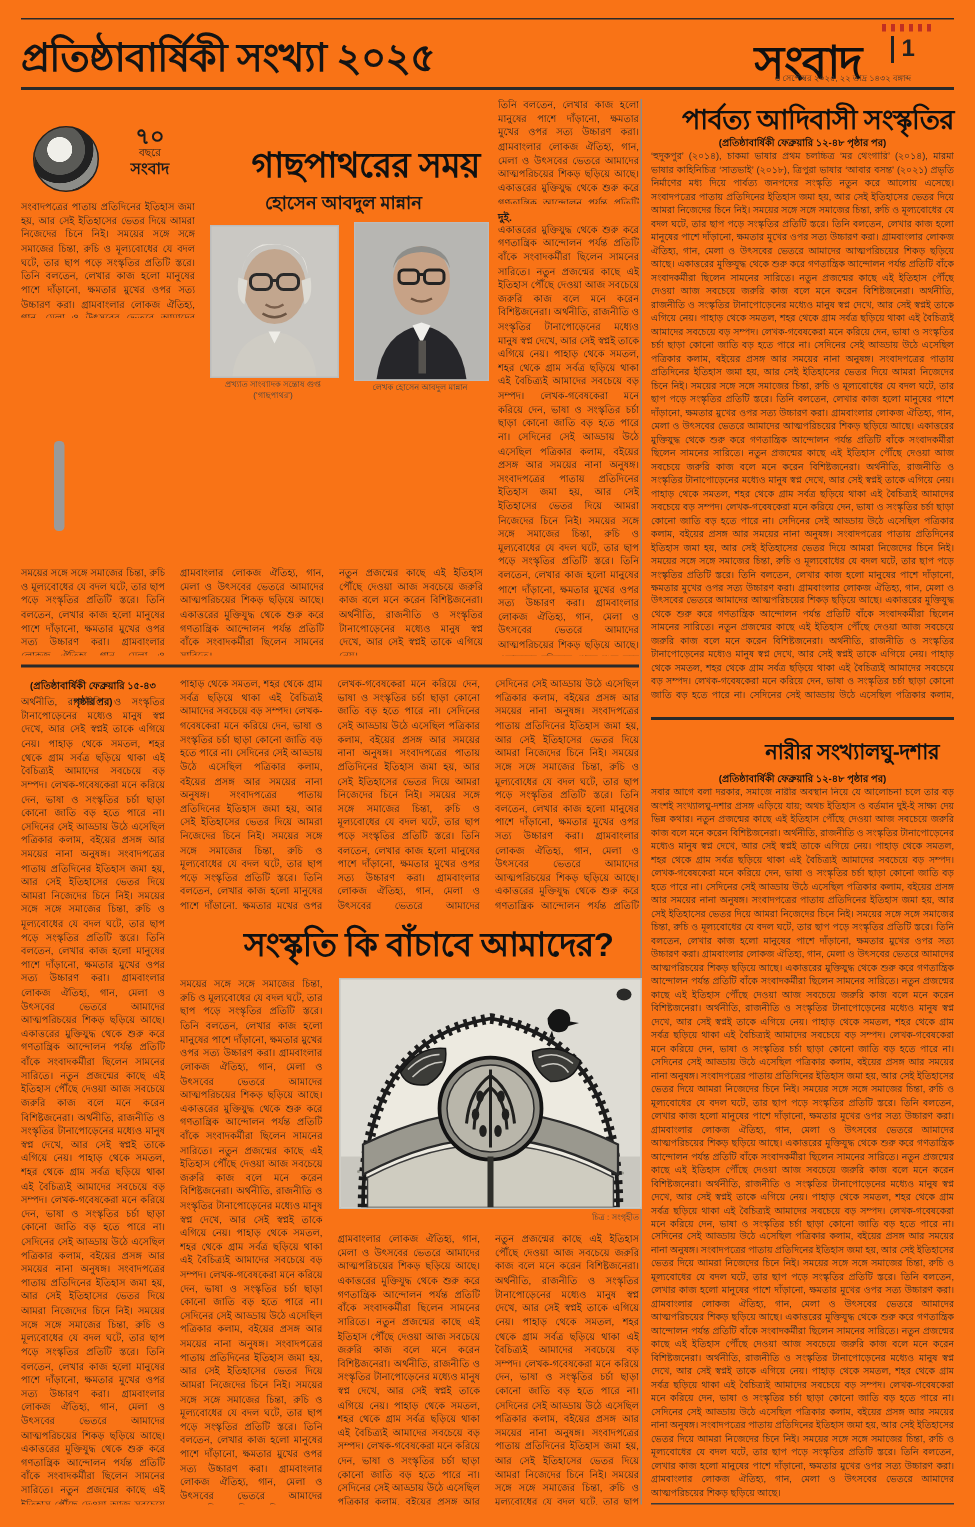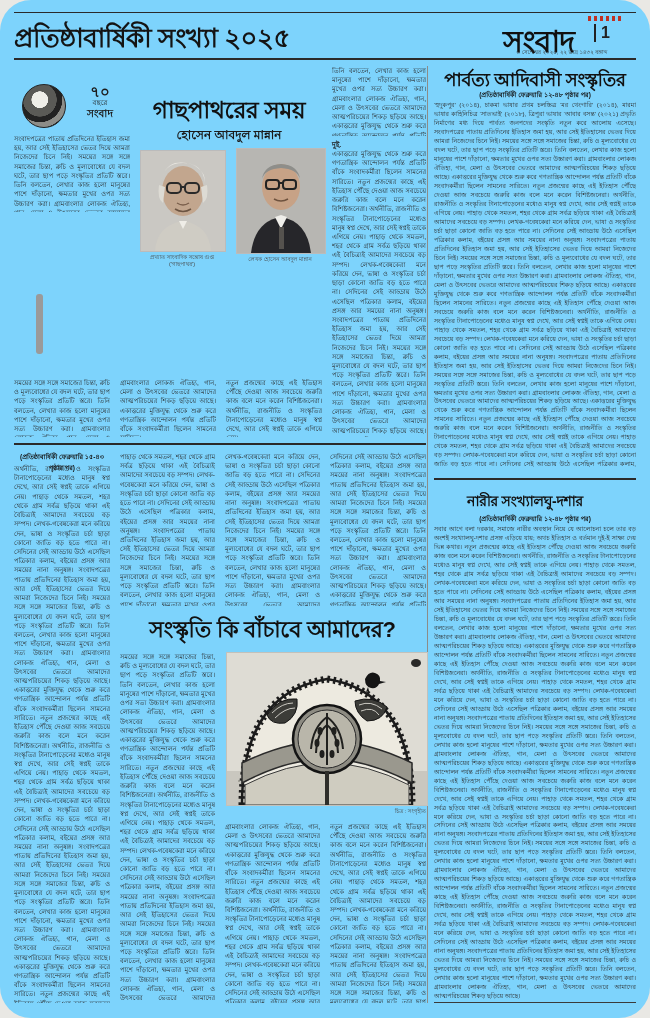--- a/index.html
+++ b/index.html
@@ -1,22 +1,22 @@
 <!DOCTYPE html>
 <html><head>
 <meta charset="utf-8">
 <style>
   html,body{margin:0;padding:0;}
   body{width:650px;height:1018px;background:#e9e8e4;font-family:"Liberation Sans","DejaVu Sans",sans-serif;}
-  #paper{position:relative;width:650px;height:1018px;background:#7dd3fc;overflow:hidden;color:#1c1c1c;border-radius:31px;}
+  #paper{position:relative;width:650px;height:1018px;background:#f97316;overflow:hidden;color:#1c1c1c;}
   .abs{position:absolute;}
   .rule{background:#2a2a2a;}
   .tiny{font-size:6.5px;line-height:1.42;text-align:justify;color:#262626;overflow:hidden;word-break:break-word;}
   .tiny2{font-size:6.2px;line-height:1.45;text-align:justify;color:#2b2b2b;overflow:hidden;word-break:break-word;}
-  .headline{font-weight:800;color:#111;text-align:center;letter-spacing:-0.3px;}
+  .headline{font-weight:800;color:#111;text-align:right;letter-spacing:-0.3px;}
   .contmark{font-weight:700;font-size:6.5px;text-align:center;color:#111;}
   .caption{font-size:5.5px;color:#444;text-align:center;line-height:1.3;overflow:hidden;}
   .quotebar{width:7px;border-radius:3px;background:#9a9a9a;}
   .pullquote{font-size:10.5px;line-height:1.62;color:#303030;text-align:justify;overflow:hidden;}
   .photo{background:#c9c9c6;overflow:hidden;border:1px solid #bbb;}
   .emblem{border-radius:50%;border:1px solid #222;
     background:radial-gradient(circle at 40% 35%, #f0efe9 0 22%, #5a5a56 23% 45%, #222 46% 60%, #8d8d88 61% 75%, #2e2e2c 76%);}
   .masthead-brand{font-weight:900;color:#101010;letter-spacing:-1px;}
 </style>
 </head>
@@ -100,21 +100,21 @@
 
   <div class="abs rule" style="left:14px;top:443px;width:412px;height:2px;"></div>
 
   <div class="abs contmark" style="left:14px;top:452px;width:96px;">(প্রতিষ্ঠাবার্ষিকী ফেব্রুয়ারি ১৫-৪৩ পৃষ্ঠার পর)</div>
   <div class="abs tiny" style="left:14px;top:464px;width:96px;height:539px;">অর্থনীতি, রাজনীতি ও সংস্কৃতির টানাপোড়েনের মধ্যেও মানুষ স্বপ্ন দেখে, আর সেই স্বপ্নই তাকে এগিয়ে নেয়। পাহাড় থেকে সমতল, শহর থেকে গ্রাম সর্বত্র ছড়িয়ে থাকা এই বৈচিত্র্যই আমাদের সবচেয়ে বড় সম্পদ। লেখক-গবেষকেরা মনে করিয়ে দেন, ভাষা ও সংস্কৃতির চর্চা ছাড়া কোনো জাতি বড় হতে পারে না। সেদিনের সেই আড্ডায় উঠে এসেছিল পত্রিকার কলাম, বইয়ের প্রসঙ্গ আর সময়ের নানা অনুষঙ্গ। সংবাদপত্রের পাতায় প্রতিদিনের ইতিহাস জমা হয়, আর সেই ইতিহাসের ভেতর দিয়ে আমরা নিজেদের চিনে নিই। সময়ের সঙ্গে সঙ্গে সমাজের চিন্তা, রুচি ও মূল্যবোধের যে বদল ঘটে, তার ছাপ পড়ে সংস্কৃতির প্রতিটি স্তরে। তিনি বলতেন, লেখার কাজ হলো মানুষের পাশে দাঁড়ানো, ক্ষমতার মুখের ওপর সত্য উচ্চারণ করা। গ্রামবাংলার লোকজ ঐতিহ্য, গান, মেলা ও উৎসবের ভেতরে আমাদের আত্মপরিচয়ের শিকড় ছড়িয়ে আছে। একাত্তরের মুক্তিযুদ্ধ থেকে শুরু করে গণতান্ত্রিক আন্দোলন পর্যন্ত প্রতিটি বাঁকে সংবাদকর্মীরা ছিলেন সামনের সারিতে। নতুন প্রজন্মের কাছে এই ইতিহাস পৌঁছে দেওয়া আজ সবচেয়ে জরুরি কাজ বলে মনে করেন বিশিষ্টজনেরা। অর্থনীতি, রাজনীতি ও সংস্কৃতির টানাপোড়েনের মধ্যেও মানুষ স্বপ্ন দেখে, আর সেই স্বপ্নই তাকে এগিয়ে নেয়। পাহাড় থেকে সমতল, শহর থেকে গ্রাম সর্বত্র ছড়িয়ে থাকা এই বৈচিত্র্যই আমাদের সবচেয়ে বড় সম্পদ। লেখক-গবেষকেরা মনে করিয়ে দেন, ভাষা ও সংস্কৃতির চর্চা ছাড়া কোনো জাতি বড় হতে পারে না। সেদিনের সেই আড্ডায় উঠে এসেছিল পত্রিকার কলাম, বইয়ের প্রসঙ্গ আর সময়ের নানা অনুষঙ্গ। সংবাদপত্রের পাতায় প্রতিদিনের ইতিহাস জমা হয়, আর সেই ইতিহাসের ভেতর দিয়ে আমরা নিজেদের চিনে নিই। সময়ের সঙ্গে সঙ্গে সমাজের চিন্তা, রুচি ও মূল্যবোধের যে বদল ঘটে, তার ছাপ পড়ে সংস্কৃতির প্রতিটি স্তরে। তিনি বলতেন, লেখার কাজ হলো মানুষের পাশে দাঁড়ানো, ক্ষমতার মুখের ওপর সত্য উচ্চারণ করা। গ্রামবাংলার লোকজ ঐতিহ্য, গান, মেলা ও উৎসবের ভেতরে আমাদের আত্মপরিচয়ের শিকড় ছড়িয়ে আছে। একাত্তরের মুক্তিযুদ্ধ থেকে শুরু করে গণতান্ত্রিক আন্দোলন পর্যন্ত প্রতিটি বাঁকে সংবাদকর্মীরা ছিলেন সামনের সারিতে। নতুন প্রজন্মের কাছে এই ইতিহাস পৌঁছে দেওয়া আজ সবচেয়ে জরুরি কাজ বলে মনে করেন বিশিষ্টজনেরা। </div>
 
   <div class="abs tiny" style="left:120px;top:452px;width:95px;height:154px;">পাহাড় থেকে সমতল, শহর থেকে গ্রাম সর্বত্র ছড়িয়ে থাকা এই বৈচিত্র্যই আমাদের সবচেয়ে বড় সম্পদ। লেখক-গবেষকেরা মনে করিয়ে দেন, ভাষা ও সংস্কৃতির চর্চা ছাড়া কোনো জাতি বড় হতে পারে না। সেদিনের সেই আড্ডায় উঠে এসেছিল পত্রিকার কলাম, বইয়ের প্রসঙ্গ আর সময়ের নানা অনুষঙ্গ। সংবাদপত্রের পাতায় প্রতিদিনের ইতিহাস জমা হয়, আর সেই ইতিহাসের ভেতর দিয়ে আমরা নিজেদের চিনে নিই। সময়ের সঙ্গে সঙ্গে সমাজের চিন্তা, রুচি ও মূল্যবোধের যে বদল ঘটে, তার ছাপ পড়ে সংস্কৃতির প্রতিটি স্তরে। তিনি বলতেন, লেখার কাজ হলো মানুষের পাশে দাঁড়ানো, ক্ষমতার মুখের ওপর সত্য উচ্চারণ করা। </div>
   <div class="abs tiny" style="left:225px;top:452px;width:95px;height:154px;">লেখক-গবেষকেরা মনে করিয়ে দেন, ভাষা ও সংস্কৃতির চর্চা ছাড়া কোনো জাতি বড় হতে পারে না। সেদিনের সেই আড্ডায় উঠে এসেছিল পত্রিকার কলাম, বইয়ের প্রসঙ্গ আর সময়ের নানা অনুষঙ্গ। সংবাদপত্রের পাতায় প্রতিদিনের ইতিহাস জমা হয়, আর সেই ইতিহাসের ভেতর দিয়ে আমরা নিজেদের চিনে নিই। সময়ের সঙ্গে সঙ্গে সমাজের চিন্তা, রুচি ও মূল্যবোধের যে বদল ঘটে, তার ছাপ পড়ে সংস্কৃতির প্রতিটি স্তরে। তিনি বলতেন, লেখার কাজ হলো মানুষের পাশে দাঁড়ানো, ক্ষমতার মুখের ওপর সত্য উচ্চারণ করা। গ্রামবাংলার লোকজ ঐতিহ্য, গান, মেলা ও উৎসবের ভেতরে আমাদের আত্মপরিচয়ের শিকড় ছড়িয়ে আছে। </div>
   <div class="abs tiny" style="left:330px;top:452px;width:96px;height:154px;">সেদিনের সেই আড্ডায় উঠে এসেছিল পত্রিকার কলাম, বইয়ের প্রসঙ্গ আর সময়ের নানা অনুষঙ্গ। সংবাদপত্রের পাতায় প্রতিদিনের ইতিহাস জমা হয়, আর সেই ইতিহাসের ভেতর দিয়ে আমরা নিজেদের চিনে নিই। সময়ের সঙ্গে সঙ্গে সমাজের চিন্তা, রুচি ও মূল্যবোধের যে বদল ঘটে, তার ছাপ পড়ে সংস্কৃতির প্রতিটি স্তরে। তিনি বলতেন, লেখার কাজ হলো মানুষের পাশে দাঁড়ানো, ক্ষমতার মুখের ওপর সত্য উচ্চারণ করা। গ্রামবাংলার লোকজ ঐতিহ্য, গান, মেলা ও উৎসবের ভেতরে আমাদের আত্মপরিচয়ের শিকড় ছড়িয়ে আছে। একাত্তরের মুক্তিযুদ্ধ থেকে শুরু করে গণতান্ত্রিক আন্দোলন পর্যন্ত প্রতিটি বাঁকে সংবাদকর্মীরা ছিলেন সামনের সারিতে। </div>
 
-  <div class="abs headline" style="left:119px;top:612px;width:307px;font-size:22px;">সংস্কৃতি কি বাঁচাবে আমাদের?</div>
+  <div class="abs headline" style="left:102px;top:612px;width:307px;font-size:22px;">সংস্কৃতি কি বাঁচাবে আমাদের?</div>
 
   <div class="abs" style="left:226px;top:652px;width:200px;height:152px;background:#dad9d3;border:1px solid #c2c1bb;overflow:hidden;">
     <svg width="200" height="152" viewBox="0 0 200 152">
       <rect width="200" height="152" fill="#dedcd4"></rect>
       <rect y="118" width="200" height="34" fill="#c9c7bf"></rect>
       <g fill="#8a8a80" opacity="0.8">
         <circle cx="12" cy="128" r="1"></circle>
           <circle cx="30" cy="138" r="1"></circle>
           <circle cx="52" cy="126" r="1"></circle>
         <circle cx="74" cy="140" r="1"></circle>

